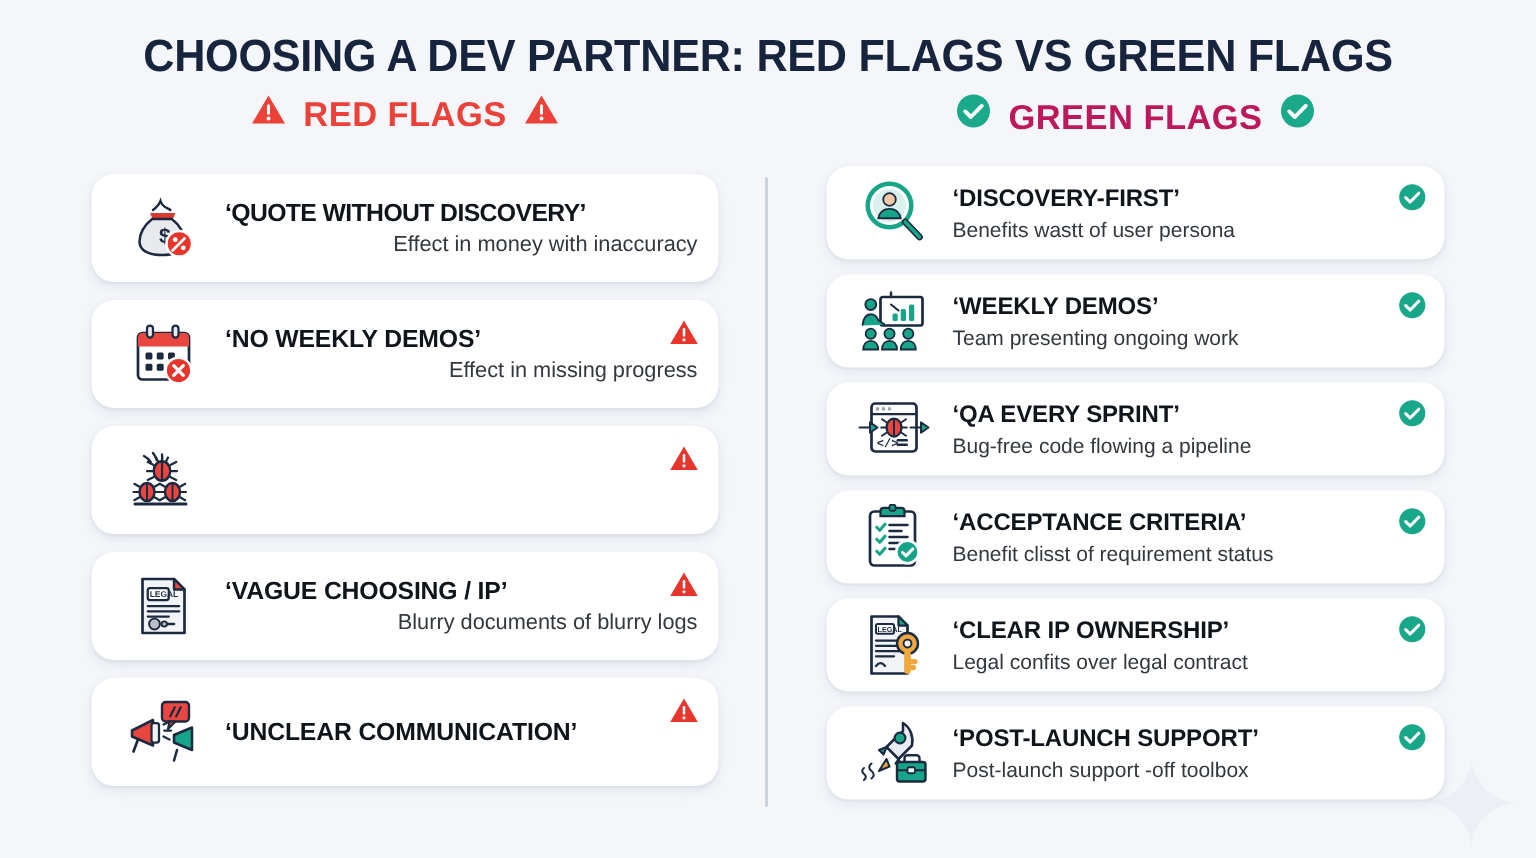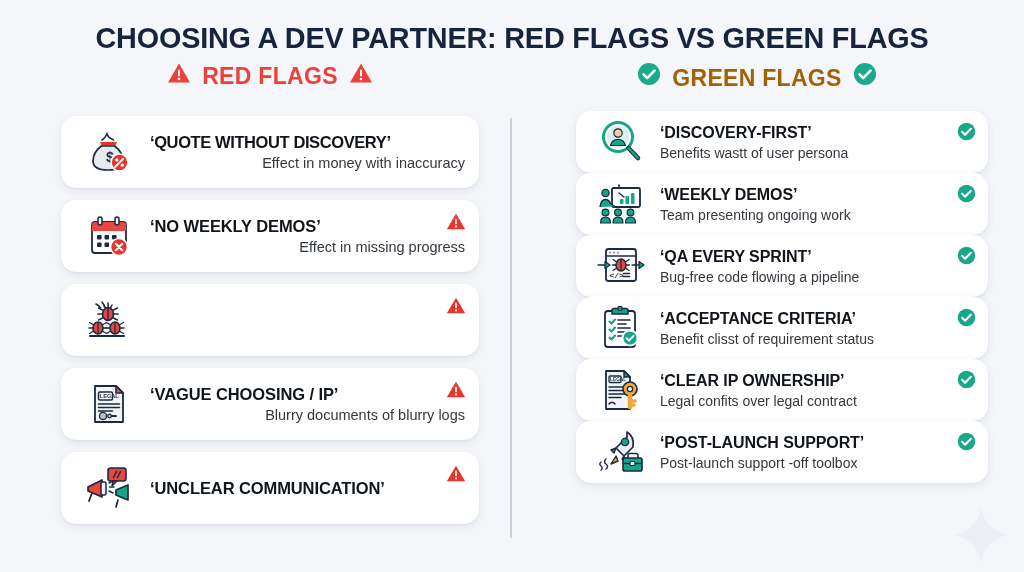--- a/index.html
+++ b/index.html
@@ -18,28 +18,28 @@
     font-size:30px;font-weight:bold;letter-spacing:-0.2px;
     color:#17243d;
     transform:scaleX(0.96);
   }
   .col-head{
     position:absolute;top:62px;display:flex;align-items:flex-end;
     justify-content:center;gap:11px;
     font-size:23px;font-weight:bold;letter-spacing:.3px;
   }
   .col-head.red{left:61px;width:418px;color:#ec4139;}
-  .col-head.green{left:551px;width:412px;color:#a16207;}
+  .col-head.green{left:551px;width:412px;color:#be185d;}
   .divider{
     position:absolute;left:510px;top:118px;width:2px;height:420px;
     background:#ccd2dc;border-radius:2px;
   }
   .column{position:absolute;display:flex;flex-direction:column;}
   .column.red{left:61px;top:116px;width:418px;gap:12px;}
-  .column.green{left:576px;top:111px;width:412px;justify-content:space-between;}
+  .column.green{left:551px;top:111px;width:412px;gap:10px;justify-content:space-between;}
   .card{
     position:relative;background:#ffffff;border-radius:15px;
     display:flex;align-items:center;
     box-shadow:0 3px 8px rgba(40,60,90,.085), 0 1px 2px rgba(40,60,90,.05);
     box-sizing:border-box;
   }
   .column.red .card{height:72px;padding:0 14px 0 17px;}
   .column.green .card{height:62px;padding:0 14px 0 16px;}
   .card-icon{
     flex:none;display:flex;align-items:center;justify-content:center;

